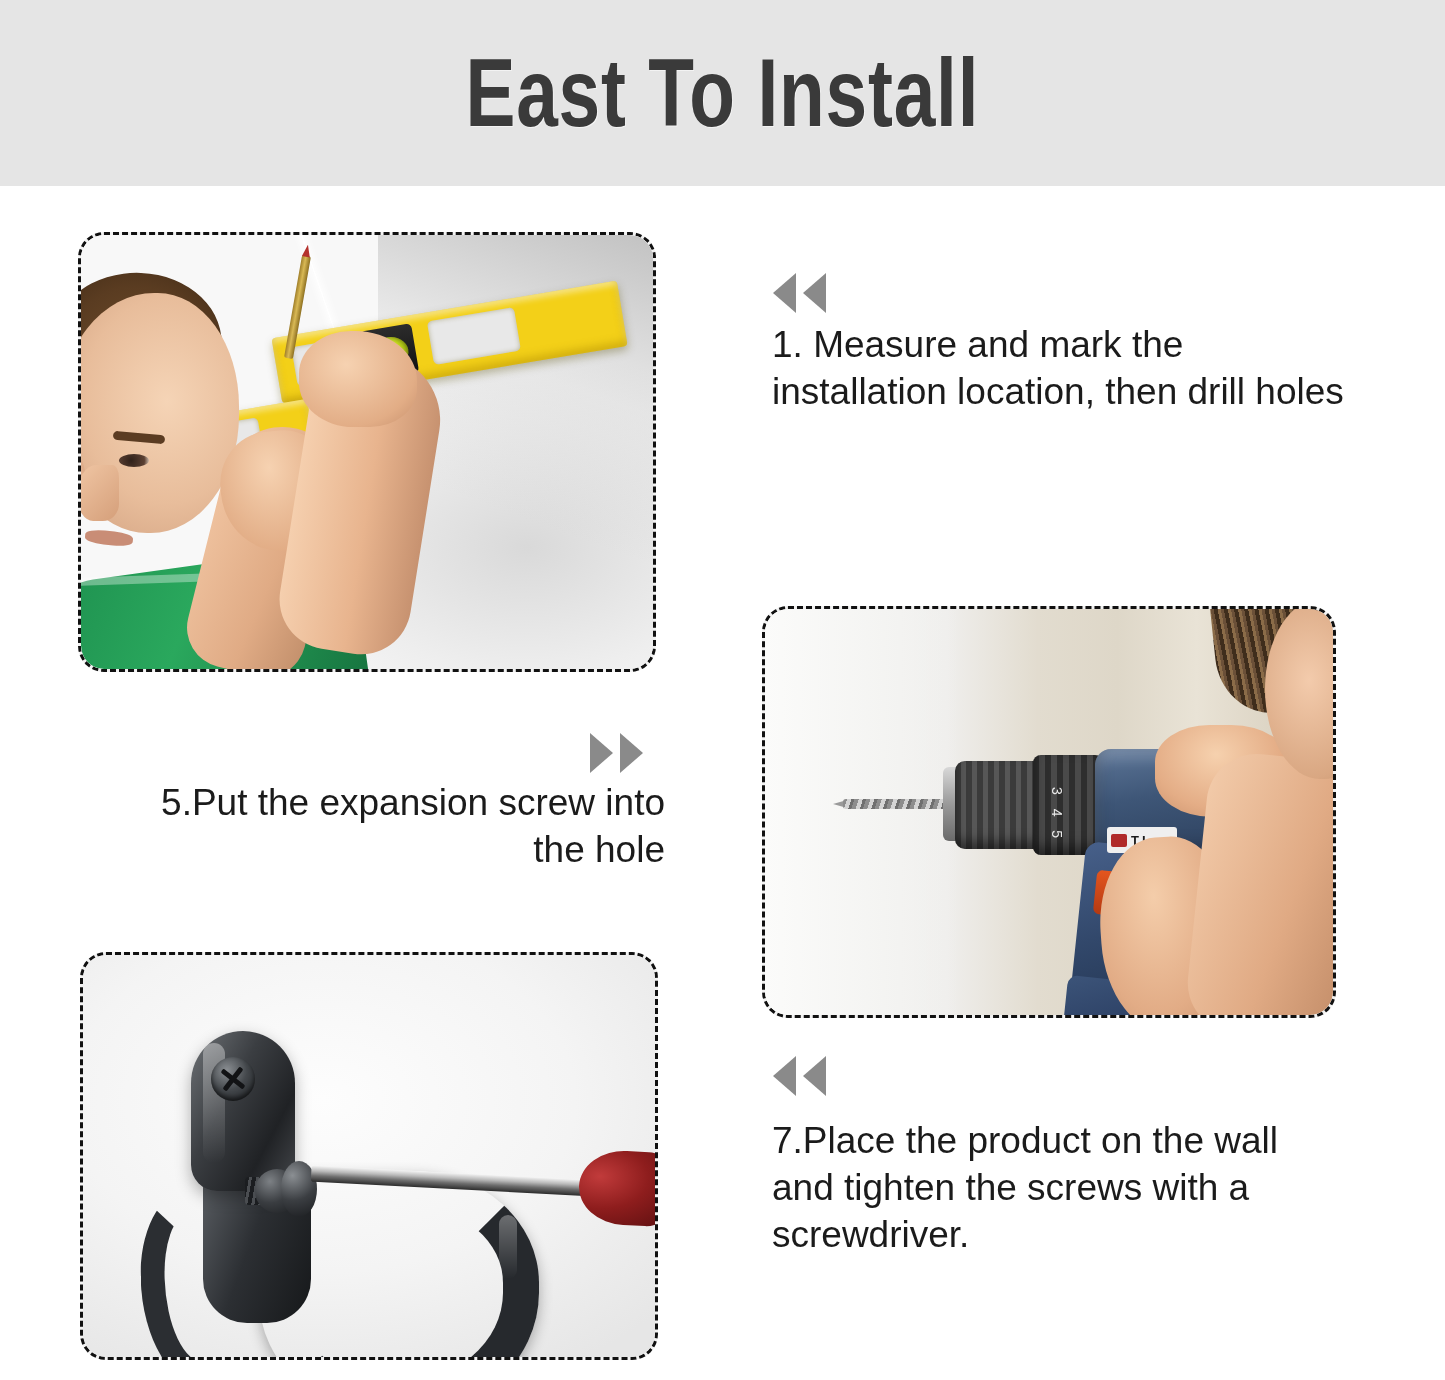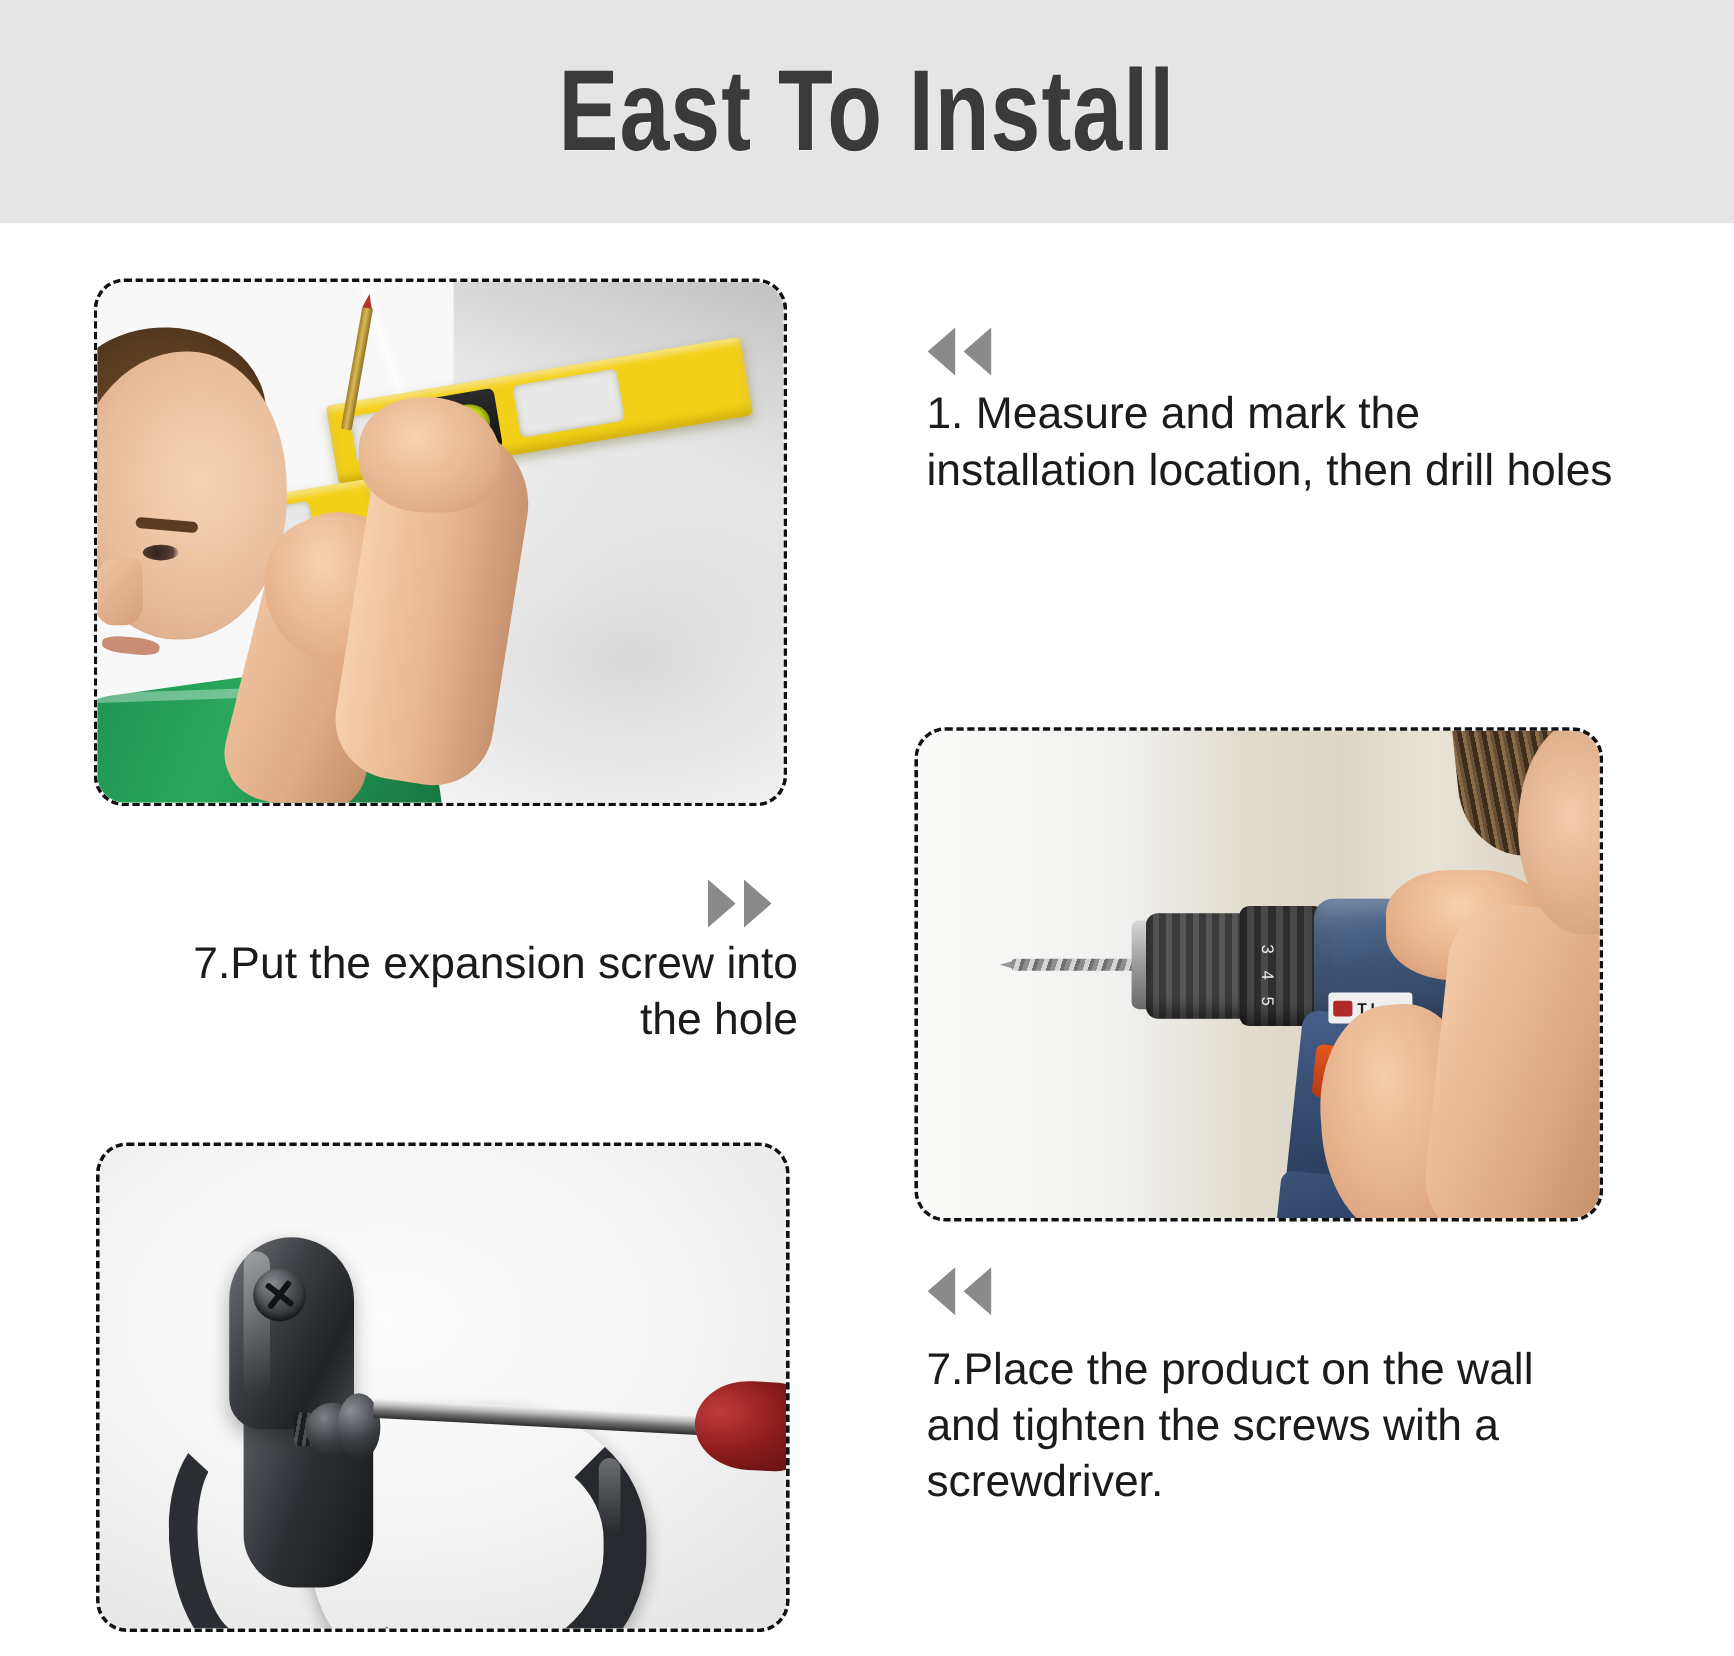--- a/index.html
+++ b/index.html
@@ -468,21 +468,21 @@
 </div>
 <div class="step" id="step-1">
   <span class="body">1. Measure and mark the installation location, then drill holes</span>
 </div>
 
 <div class="chevrons" id="chev-2">
   <span class="chev right"></span>
   <span class="chev right"></span>
 </div>
 <div class="step" id="step-2">
-  <span class="body">7.Put the expansion screw into the hole</span>
+  <span class="body">5.Put the expansion screw into the hole</span>
 </div>
 
 <div class="photo" id="photo-drill">
   <div class="inner">
     <div class="bg"></div>
     <div class="drill-tip"></div>
     <div class="drill-bit"></div>
     <div class="chuck"></div>
     <div class="chuck-body"></div>
     <div class="clutch"></div>

